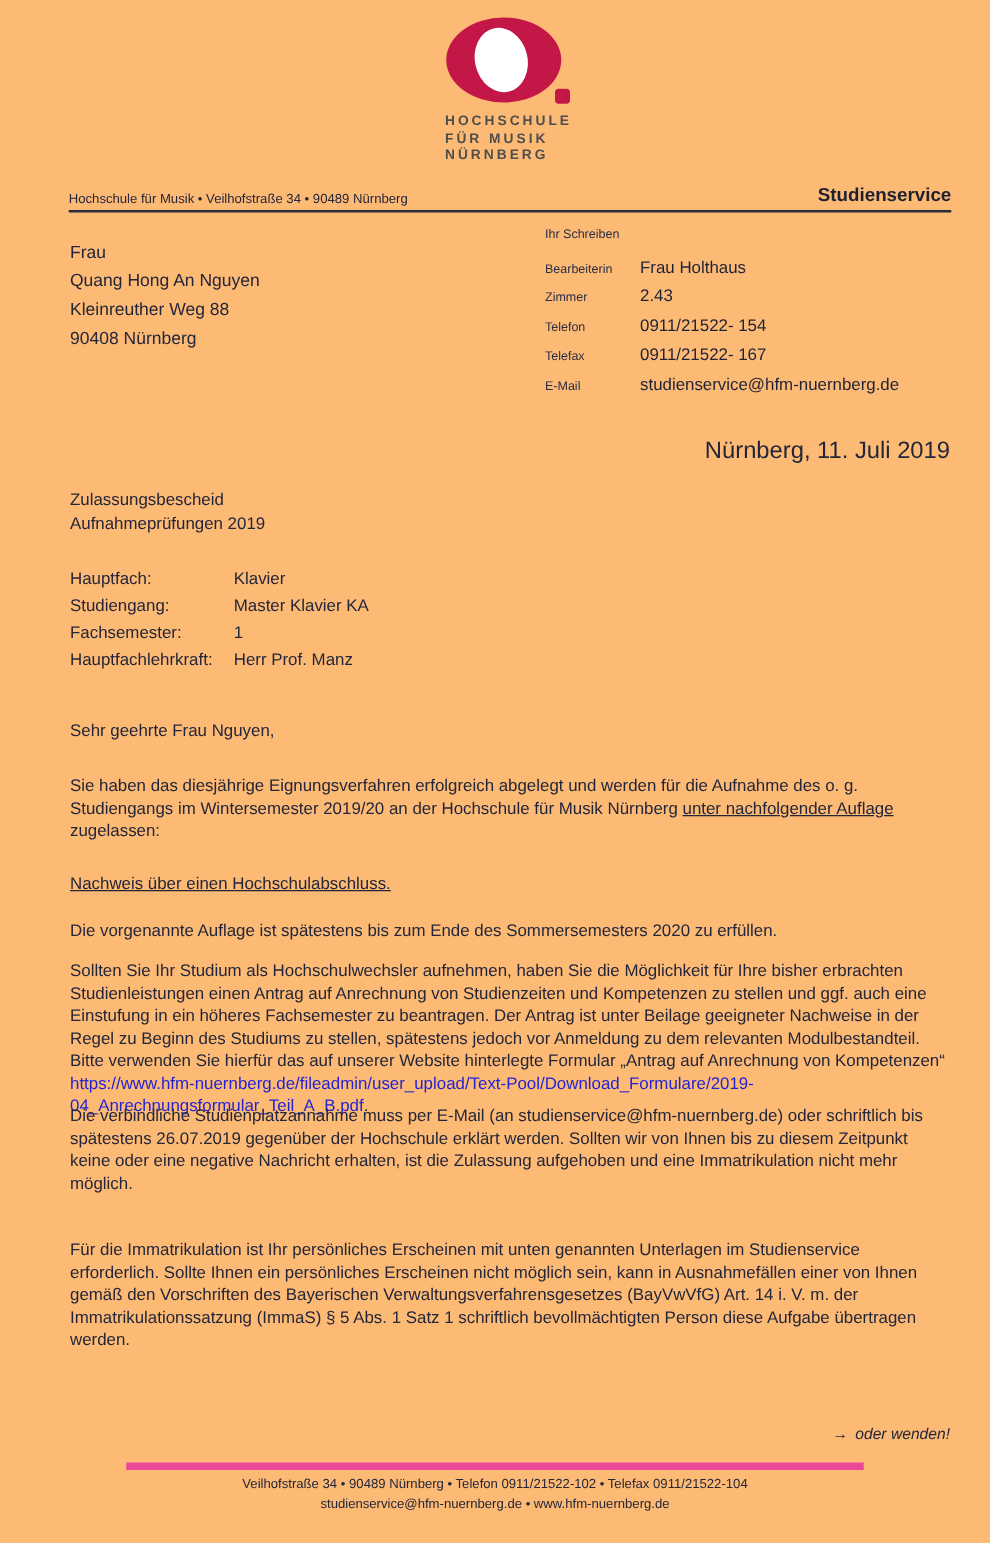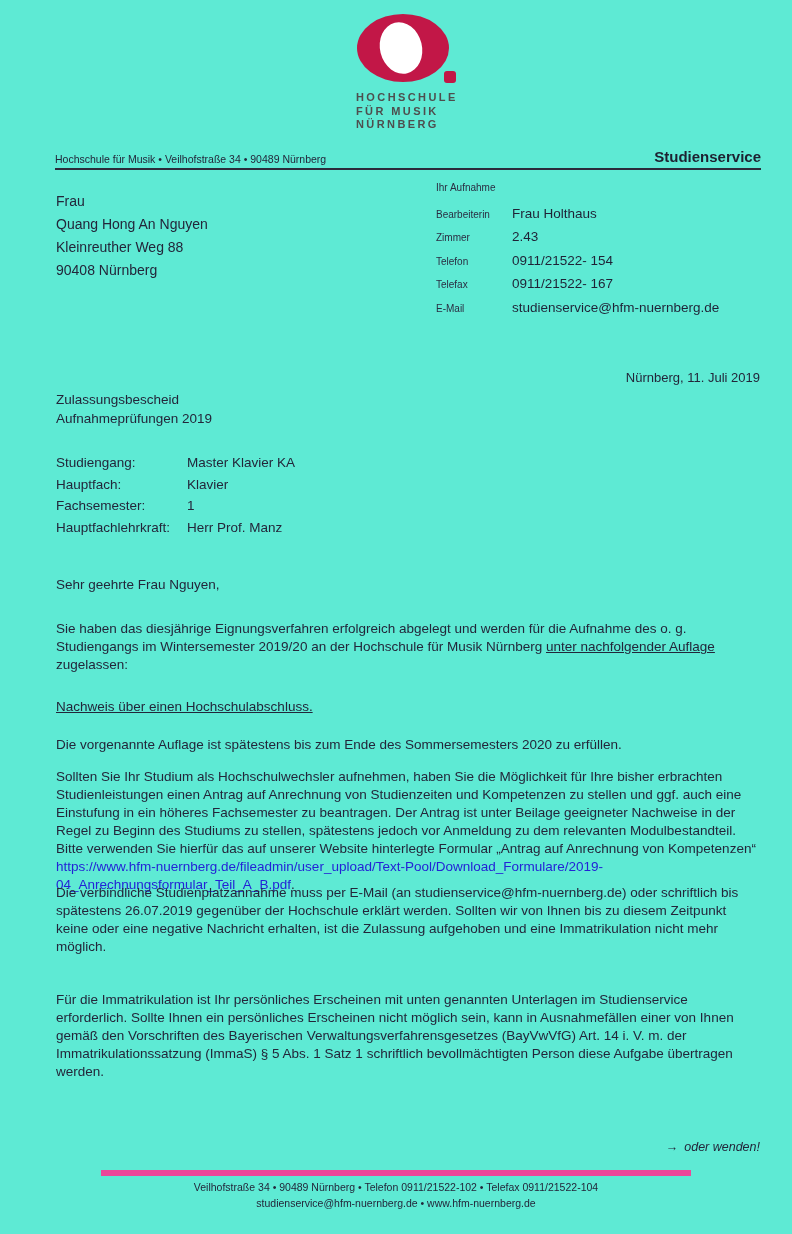--- a/index.html
+++ b/index.html
@@ -1,21 +1,21 @@
 <!DOCTYPE html>
 <html><head>
 <meta charset="utf-8">
 <style>
   html, body { margin: 0; padding: 0; background: #e8e8e8; }
   .page {
     position: relative;
     width: 792px;
     height: 1234px;
     margin: 0 auto;
-    background: #5eead4;
+    background: #fdba74;
     font-family: "Liberation Sans", sans-serif;
     color: #23263a;
     overflow: hidden;
   }
 
   
   .logo-block { position: absolute; left: 356px; top: 12px; width: 110px; }
   .logo-mark { display: block; }
   .logo-wordmark {
     margin-top: 5px;
@@ -40,21 +40,21 @@
   
   .recipient { position: absolute; left: 56px; top: 190px; font-size: 14px; line-height: 23px; }
 
   
   .contact { position: absolute; left: 436px; top: 182px; width: 326px; }
   .contact-row { display: flex; align-items: baseline; height: 23.5px; }
   .contact-label { width: 76px; flex: 0 0 76px; font-size: 10px; color: #2a2d42; }
   .contact-value { font-size: 13.5px; color: #1f2236; }
 
   
-  .dateline { position: absolute; right: 32px; top: 370px; font-size: 13px; padding-left: 24px; }
+  .dateline { position: absolute; right: 32px; top: 350px; font-size: 19px; padding-left: 24px; }
 
   
   .subject { position: absolute; left: 56px; top: 390px; font-size: 13.5px; line-height: 19px; }
 
   
   .details { position: absolute; left: 56px; top: 452px; font-size: 13.5px; }
   .details-row { display: flex; line-height: 21.5px; }
   .details-label { width: 131px; flex: 0 0 131px; }
 
   
@@ -114,21 +114,21 @@
 
   <div class="recipient">
     <div>Frau</div>
     <div>Quang Hong An Nguyen</div>
     <div>Kleinreuther Weg 88</div>
     <div>90408 Nürnberg</div>
   </div>
 
   <div class="contact">
     <div class="contact-row">
-      <span class="contact-label">Ihr Aufnahme</span>
+      <span class="contact-label">Ihr Schreiben</span>
       <span class="contact-value"></span>
     </div>
     <div class="contact-row">
       <span class="contact-label">Bearbeiterin</span>
       <span class="contact-value">Frau Holthaus</span>
     </div>
     <div class="contact-row">
       <span class="contact-label">Zimmer</span>
       <span class="contact-value">2.43</span>
     </div>
@@ -148,26 +148,26 @@
 
   <div class="dateline">Nürnberg, 11. Juli 2019</div>
 
   <div class="subject">
     <div>Zulassungsbescheid</div>
     <div>Aufnahmeprüfungen 2019</div>
   </div>
 
   <div class="details">
     <div class="details-row">
+      <span class="details-label">Hauptfach:</span>
+      <span class="details-value">Klavier</span>
+    </div>
+    <div class="details-row">
       <span class="details-label">Studiengang:</span>
       <span class="details-value">Master Klavier KA</span>
-    </div>
-    <div class="details-row">
-      <span class="details-label">Hauptfach:</span>
-      <span class="details-value">Klavier</span>
     </div>
     <div class="details-row">
       <span class="details-label">Fachsemester:</span>
       <span class="details-value">1</span>
     </div>
     <div class="details-row">
       <span class="details-label">Hauptfachlehrkraft:</span>
       <span class="details-value">Herr Prof. Manz</span>
     </div>
   </div>

